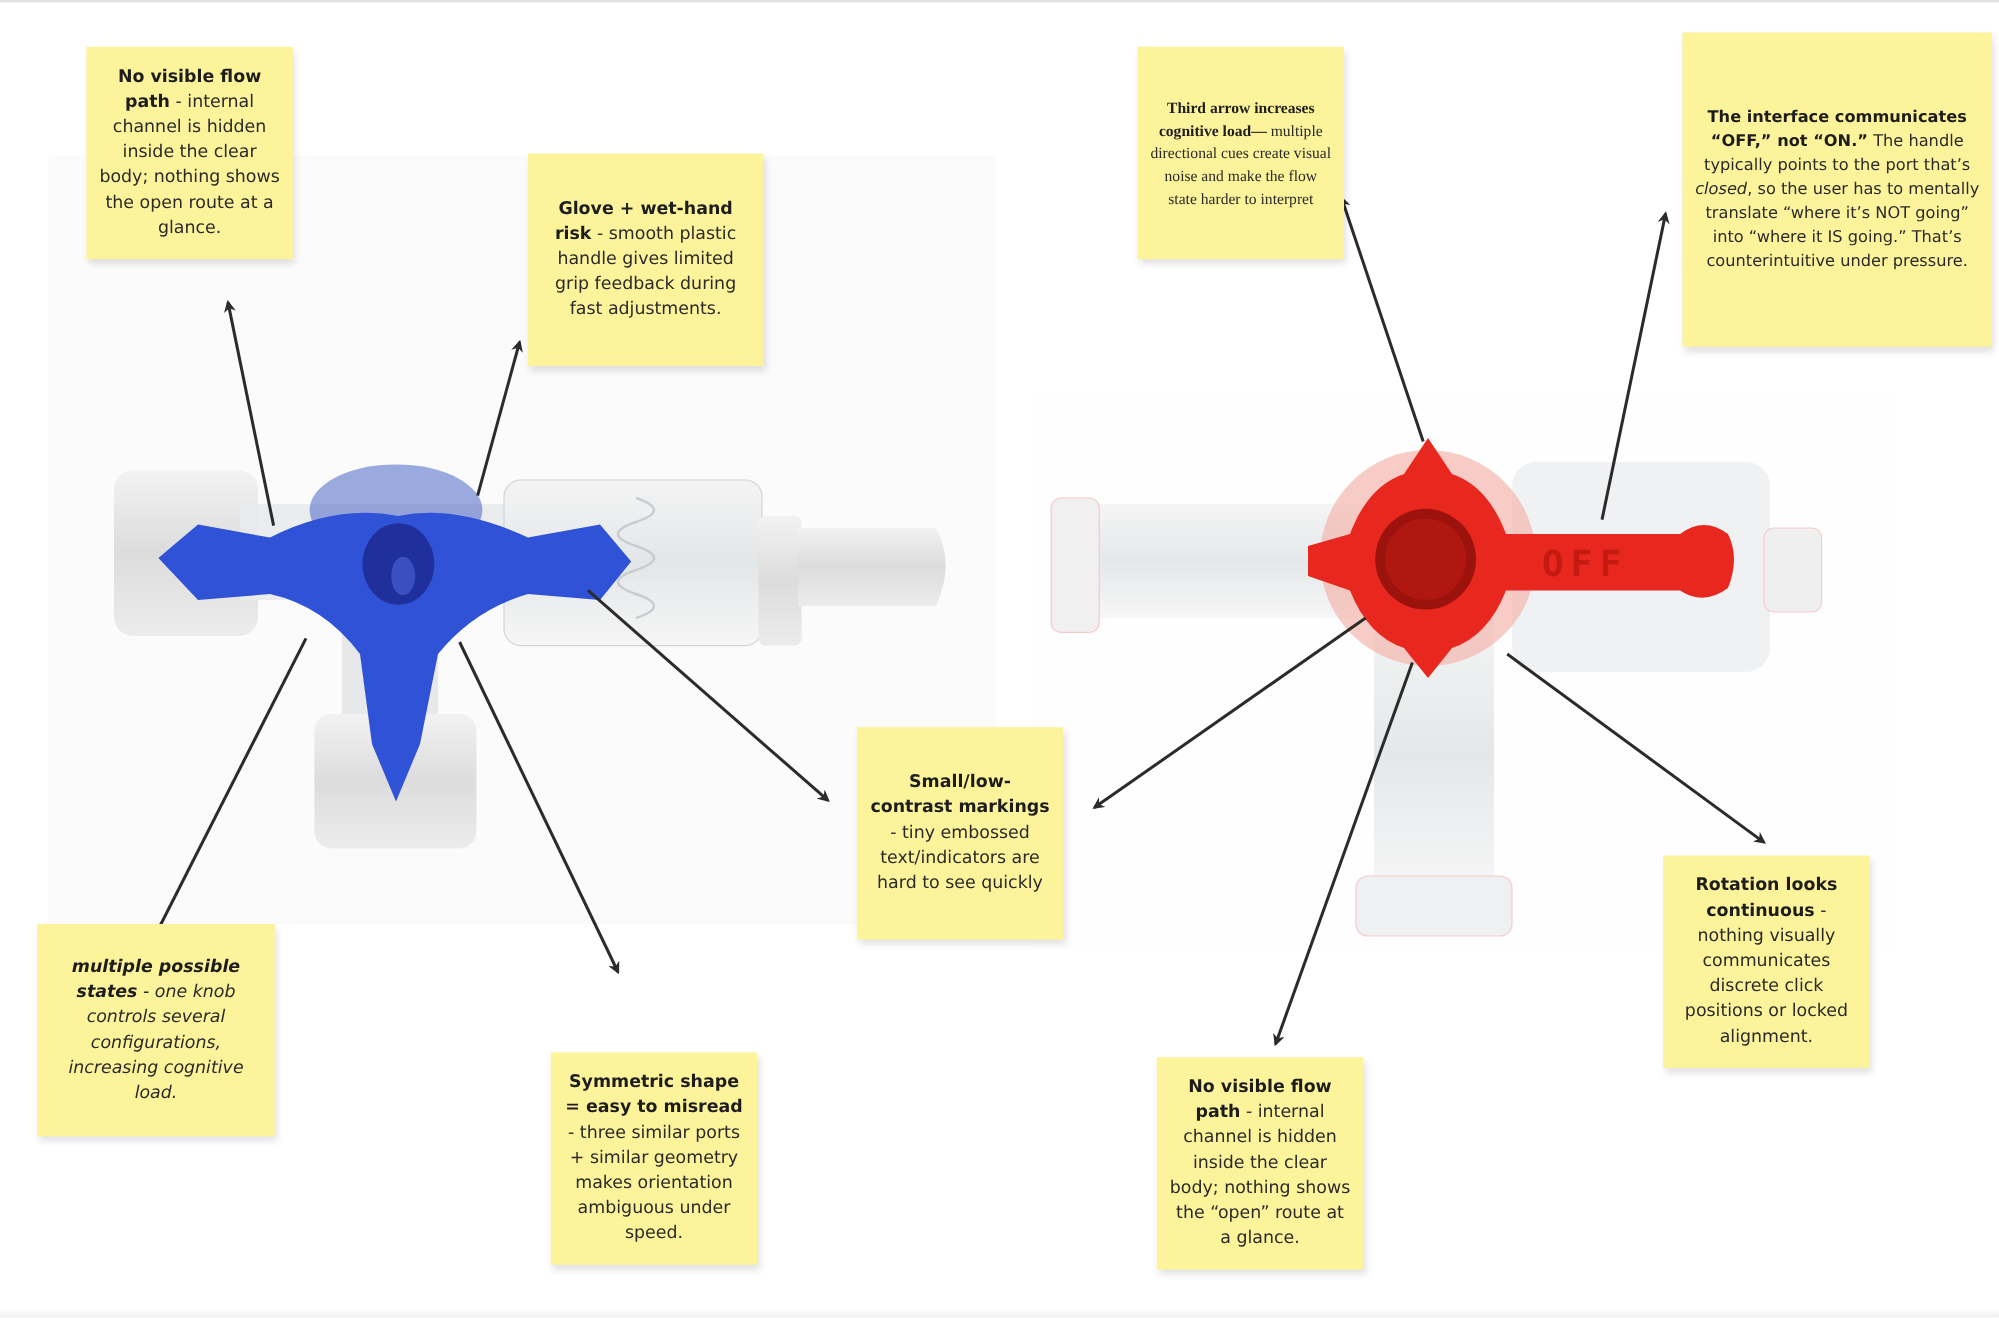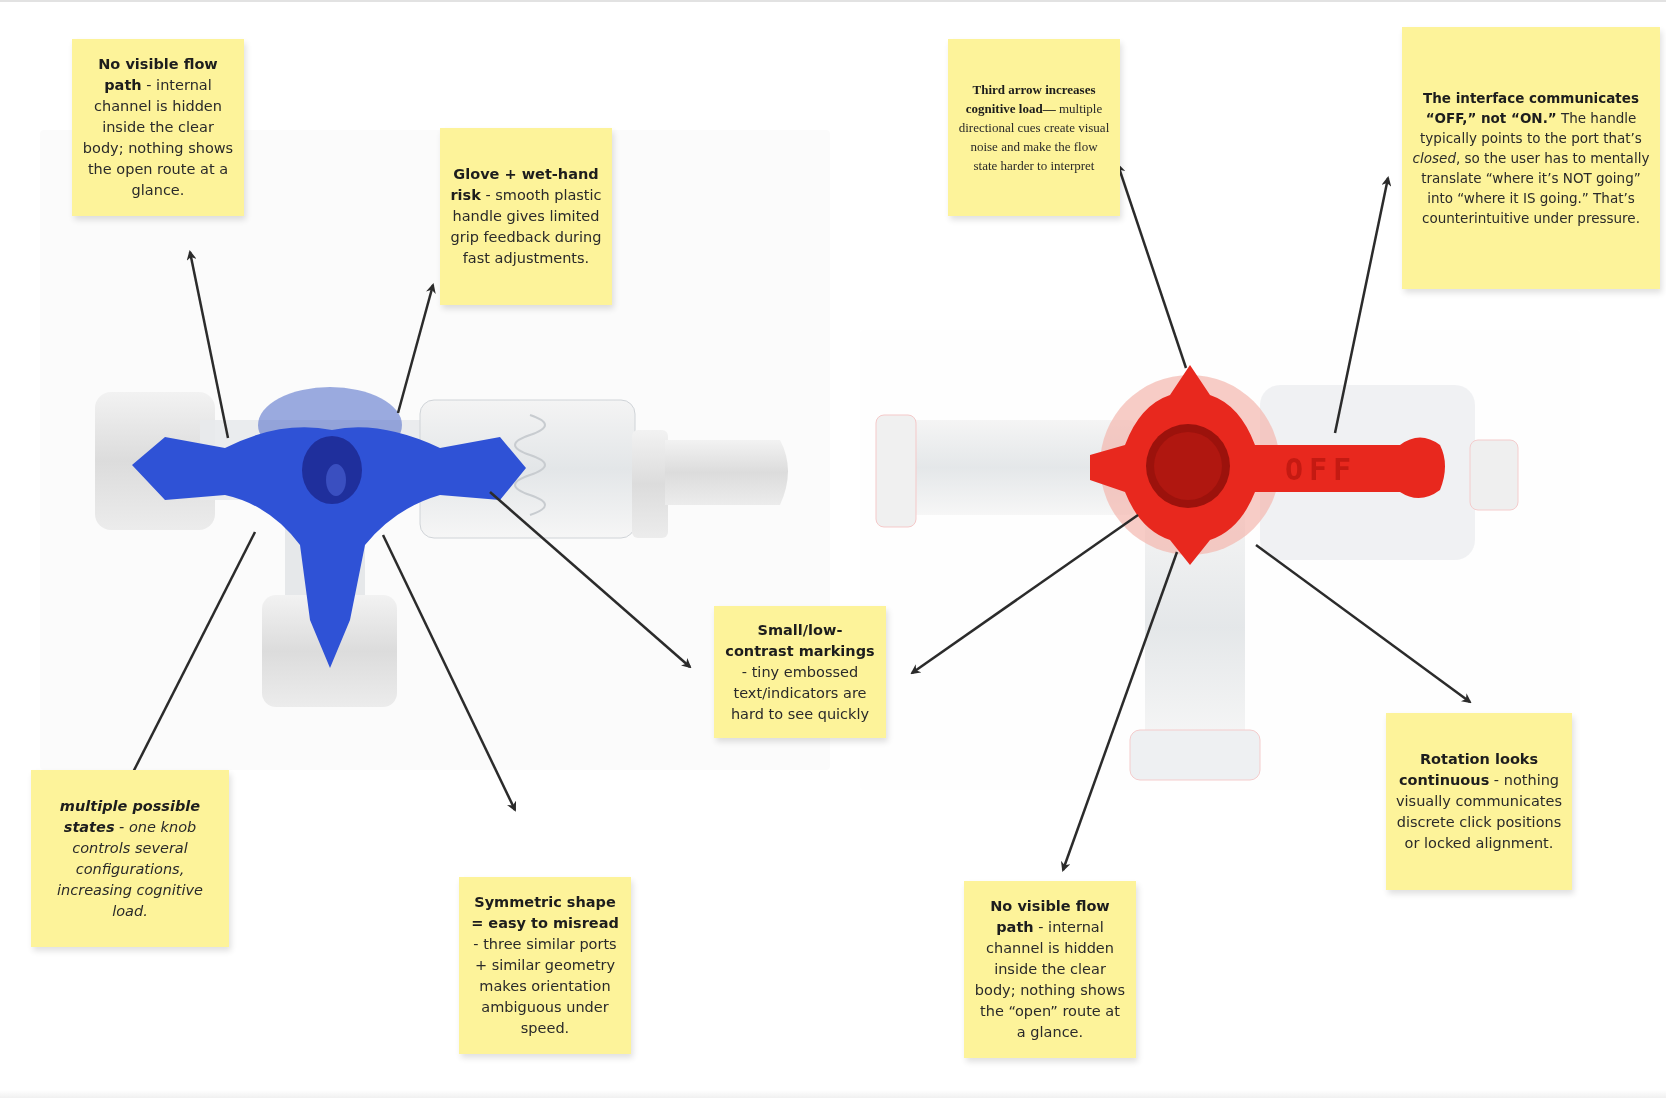--- a/index.html
+++ b/index.html
@@ -78,45 +78,45 @@
     <line x1="1138" y1="515" x2="912" y2="673" marker-end="url(#ah)"></line>
     <line x1="1177" y1="552" x2="1063" y2="870" marker-end="url(#ah)"></line>
     <line x1="1256" y1="545" x2="1470" y2="702" marker-end="url(#ah)"></line>
   </g>
 </svg>
 
 <div class="note" style="left:72px;top:39px;width:172px;height:177px;">
   <span class="inner"><b>No visible flow path</b><span> - internal channel is hidden inside the clear body; nothing shows the open route at a glance.</span></span>
 </div>
 
-<div class="note" style="left:440px;top:128px;width:172px;height:177px;">
+<div class="note" style="left:440px;top:128px;width:196px;height:177px;">
   <span class="inner"><b>Glove + wet-hand risk</b><span> - smooth plastic handle gives limited grip feedback during fast adjustments.</span></span>
 </div>
 
 <div class="note" style="left:948px;top:39px;width:172px;height:177px;font-size:13px;line-height:19px;font-family:Liberation Serif, serif;">
   <span class="inner"><b>Third arrow increases cognitive load—</b><span> multiple directional cues create visual noise and make the flow state harder to interpret</span></span>
 </div>
 
 <div class="note" style="left:1402px;top:27px;width:258px;height:262px;font-size:13.5px;line-height:20px;padding:12px 6px;">
   <span class="inner"><b>The interface communicates “OFF,” not “ON.”</b><span> The handle typically points to the port that’s </span><i>closed</i><span>, so the user has to mentally translate “where it’s NOT going” into “where it IS going.” That’s counterintuitive under pressure.</span></span>
 </div>
 
-<div class="note" style="left:714px;top:606px;width:172px;height:132px;">
+<div class="note" style="left:714px;top:606px;width:172px;height:177px;">
   <span class="inner"><b>Small/low-contrast markings</b><span> - tiny embossed text/indicators are hard to see quickly</span></span>
 </div>
 
 <div class="note" style="left:31px;top:770px;width:198px;height:177px;font-style:italic;">
   <span class="inner"><b>multiple possible states</b><span> - one knob controls several configurations, increasing cognitive load.</span></span>
 </div>
 
 <div class="note" style="left:459px;top:831px;width:172px;height:177px;margin-top:46px;">
   <span class="inner"><b>Symmetric shape = easy to misread</b><span> - three similar ports + similar geometry makes orientation ambiguous under speed.</span></span>
 </div>
 
 <div class="note" style="left:964px;top:881px;width:172px;height:177px;">
   <span class="inner"><b>No visible flow path</b><span> - internal channel is hidden inside the clear body; nothing shows the “open” route at a glance.</span></span>
 </div>
 
-<div class="note" style="left:1386px;top:713px;width:186px;height:177px;">
+<div class="note" style="left:1386px;top:713px;width:172px;height:177px;">
   <span class="inner"><b>Rotation looks continuous</b><span> - nothing visually communicates discrete click positions or locked alignment.</span></span>
 </div>
 
 <div class="bottombar"></div>
 
 </body></html>

